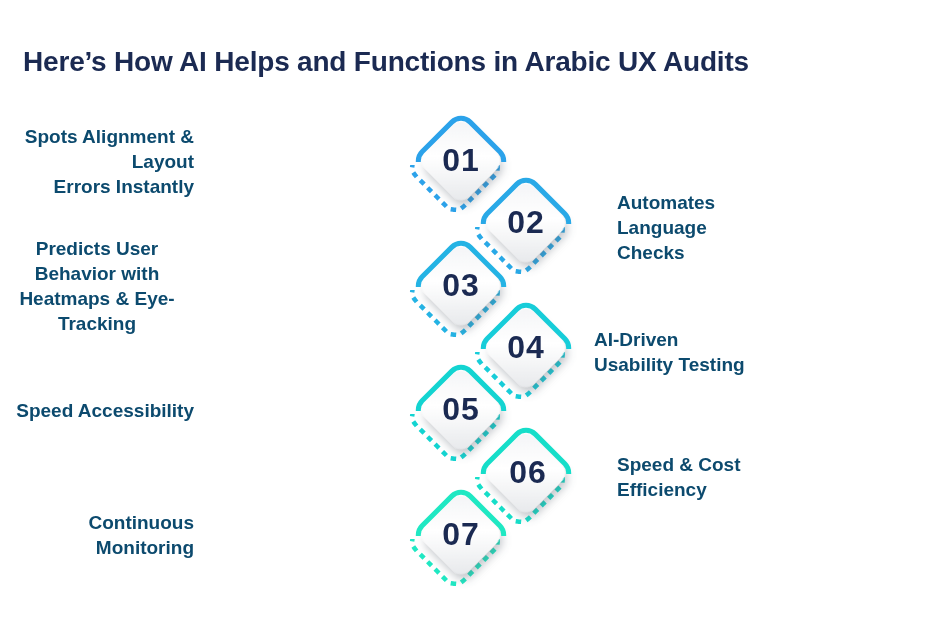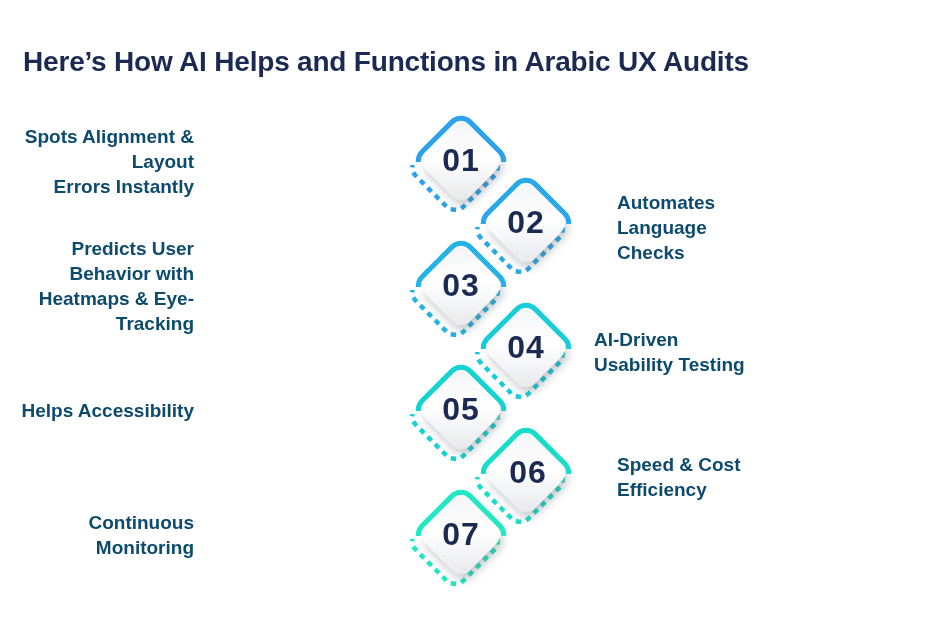--- a/index.html
+++ b/index.html
@@ -108,21 +108,21 @@
     <svg class="diamond" width="116" height="116" viewBox="0 0 116 116" style="left:403px;top:228px">
       <g clip-path="url(#clip-bottom)">
         <rect x="24" y="24" width="68" height="68" rx="13" transform="translate(-6,6) rotate(45 58 58)" fill="none" stroke="#24b3e4" stroke-width="4.5" stroke-dasharray="1 9.5" stroke-linecap="square"></rect>
       </g>
       <rect x="27" y="27" width="62" height="62" rx="12" transform="rotate(45 58 58)" fill="url(#gfill)" filter="url(#dshadow)"></rect>
       <g clip-path="url(#clip-top)">
         <rect x="24" y="24" width="68" height="68" rx="13" transform="rotate(45 58 58)" fill="none" stroke="#24b3e4" stroke-width="5" stroke-linecap="round"></rect>
       </g>
     </svg>
     <span class="num" style="left:461px;top:286px">03</span>
-    <div class="label left" style="right:578px;top:286px;">Predicts User Behavior with
+    <div class="label left" style="right:578px;top:286px;text-align:center;">Predicts User Behavior with
 Heatmaps &amp; Eye-Tracking</div>
       </div>
       <div>
     <svg class="diamond" width="116" height="116" viewBox="0 0 116 116" style="left:468px;top:290px">
       <g clip-path="url(#clip-bottom)">
         <rect x="24" y="24" width="68" height="68" rx="13" transform="translate(-6,6) rotate(45 58 58)" fill="none" stroke="#17cdd9" stroke-width="4.5" stroke-dasharray="1 9.5" stroke-linecap="square"></rect>
       </g>
       <rect x="27" y="27" width="62" height="62" rx="12" transform="rotate(45 58 58)" fill="url(#gfill)" filter="url(#dshadow)"></rect>
       <g clip-path="url(#clip-top)">
         <rect x="24" y="24" width="68" height="68" rx="13" transform="rotate(45 58 58)" fill="none" stroke="#17cdd9" stroke-width="5" stroke-linecap="round"></rect>
@@ -136,21 +136,21 @@
     <svg class="diamond" width="116" height="116" viewBox="0 0 116 116" style="left:403px;top:352px">
       <g clip-path="url(#clip-bottom)">
         <rect x="24" y="24" width="68" height="68" rx="13" transform="translate(-6,6) rotate(45 58 58)" fill="none" stroke="#13d4d1" stroke-width="4.5" stroke-dasharray="1 9.5" stroke-linecap="square"></rect>
       </g>
       <rect x="27" y="27" width="62" height="62" rx="12" transform="rotate(45 58 58)" fill="url(#gfill)" filter="url(#dshadow)"></rect>
       <g clip-path="url(#clip-top)">
         <rect x="24" y="24" width="68" height="68" rx="13" transform="rotate(45 58 58)" fill="none" stroke="#13d4d1" stroke-width="5" stroke-linecap="round"></rect>
       </g>
     </svg>
     <span class="num" style="left:461px;top:410px">05</span>
-    <div class="label left" style="right:578px;top:410px;">Helps Accessibility</div>
+    <div class="label left" style="right:578px;top:410px;">Speed Accessibility</div>
       </div>
       <div>
     <svg class="diamond" width="116" height="116" viewBox="0 0 116 116" style="left:468px;top:415px">
       <g clip-path="url(#clip-bottom)">
         <rect x="24" y="24" width="68" height="68" rx="13" transform="translate(-6,6) rotate(45 58 58)" fill="none" stroke="#16dec9" stroke-width="4.5" stroke-dasharray="1 9.5" stroke-linecap="square"></rect>
       </g>
       <rect x="27" y="27" width="62" height="62" rx="12" transform="rotate(45 58 58)" fill="url(#gfill)" filter="url(#dshadow)"></rect>
       <g clip-path="url(#clip-top)">
         <rect x="24" y="24" width="68" height="68" rx="13" transform="rotate(45 58 58)" fill="none" stroke="#16dec9" stroke-width="5" stroke-linecap="round"></rect>
       </g>

